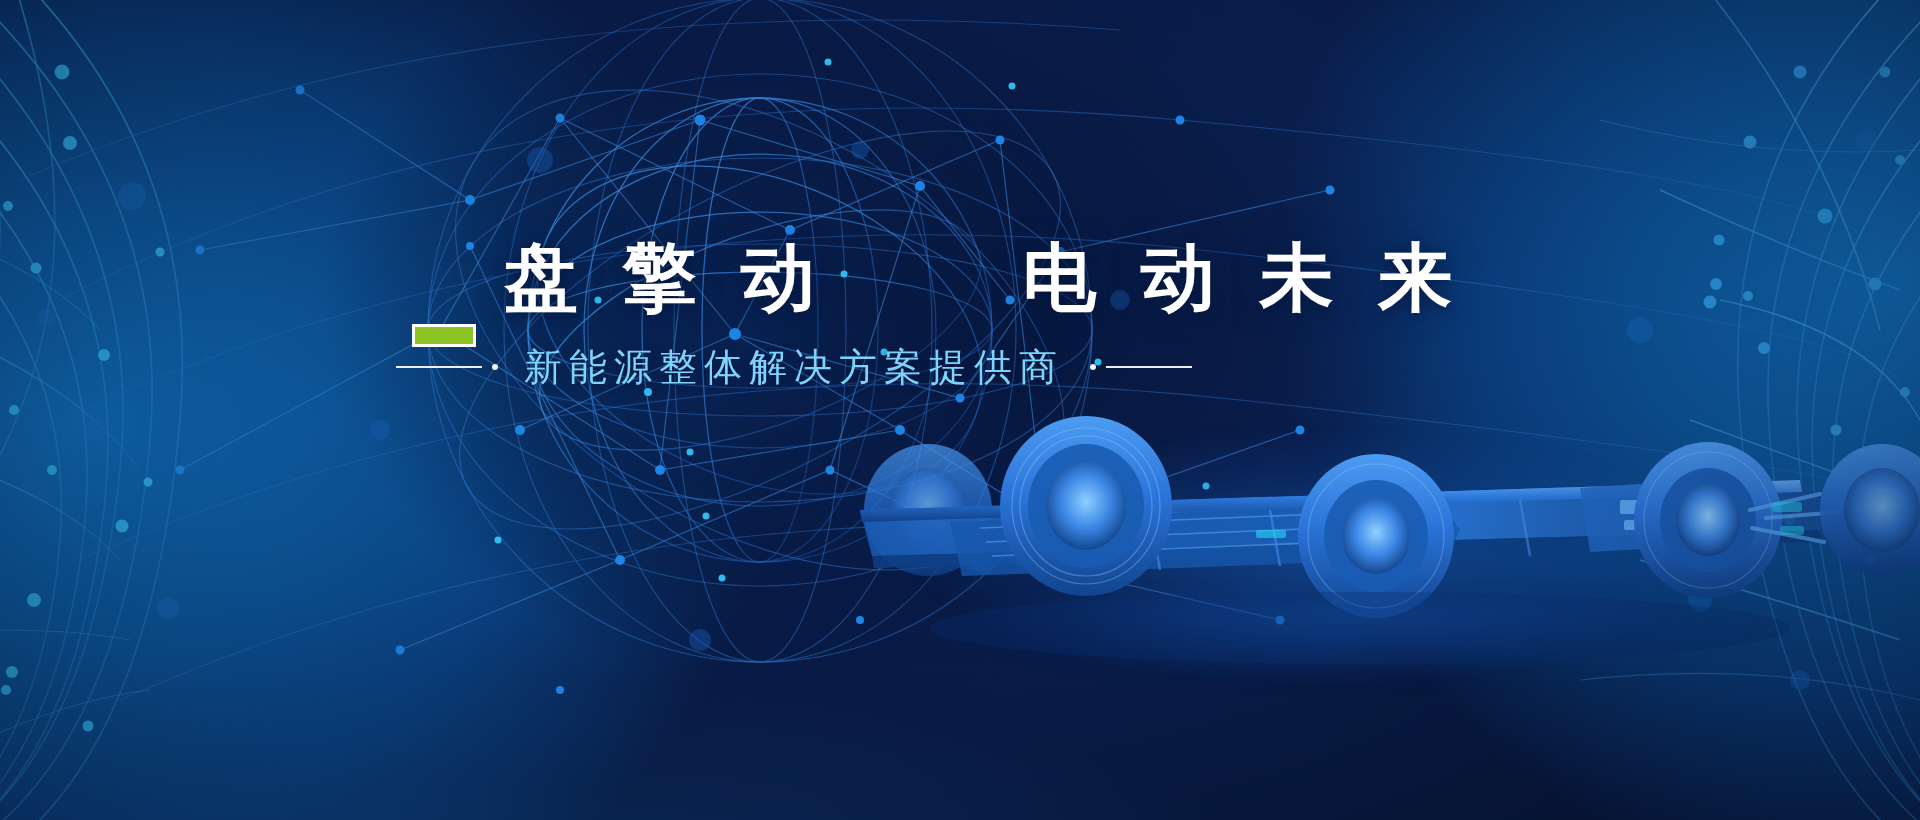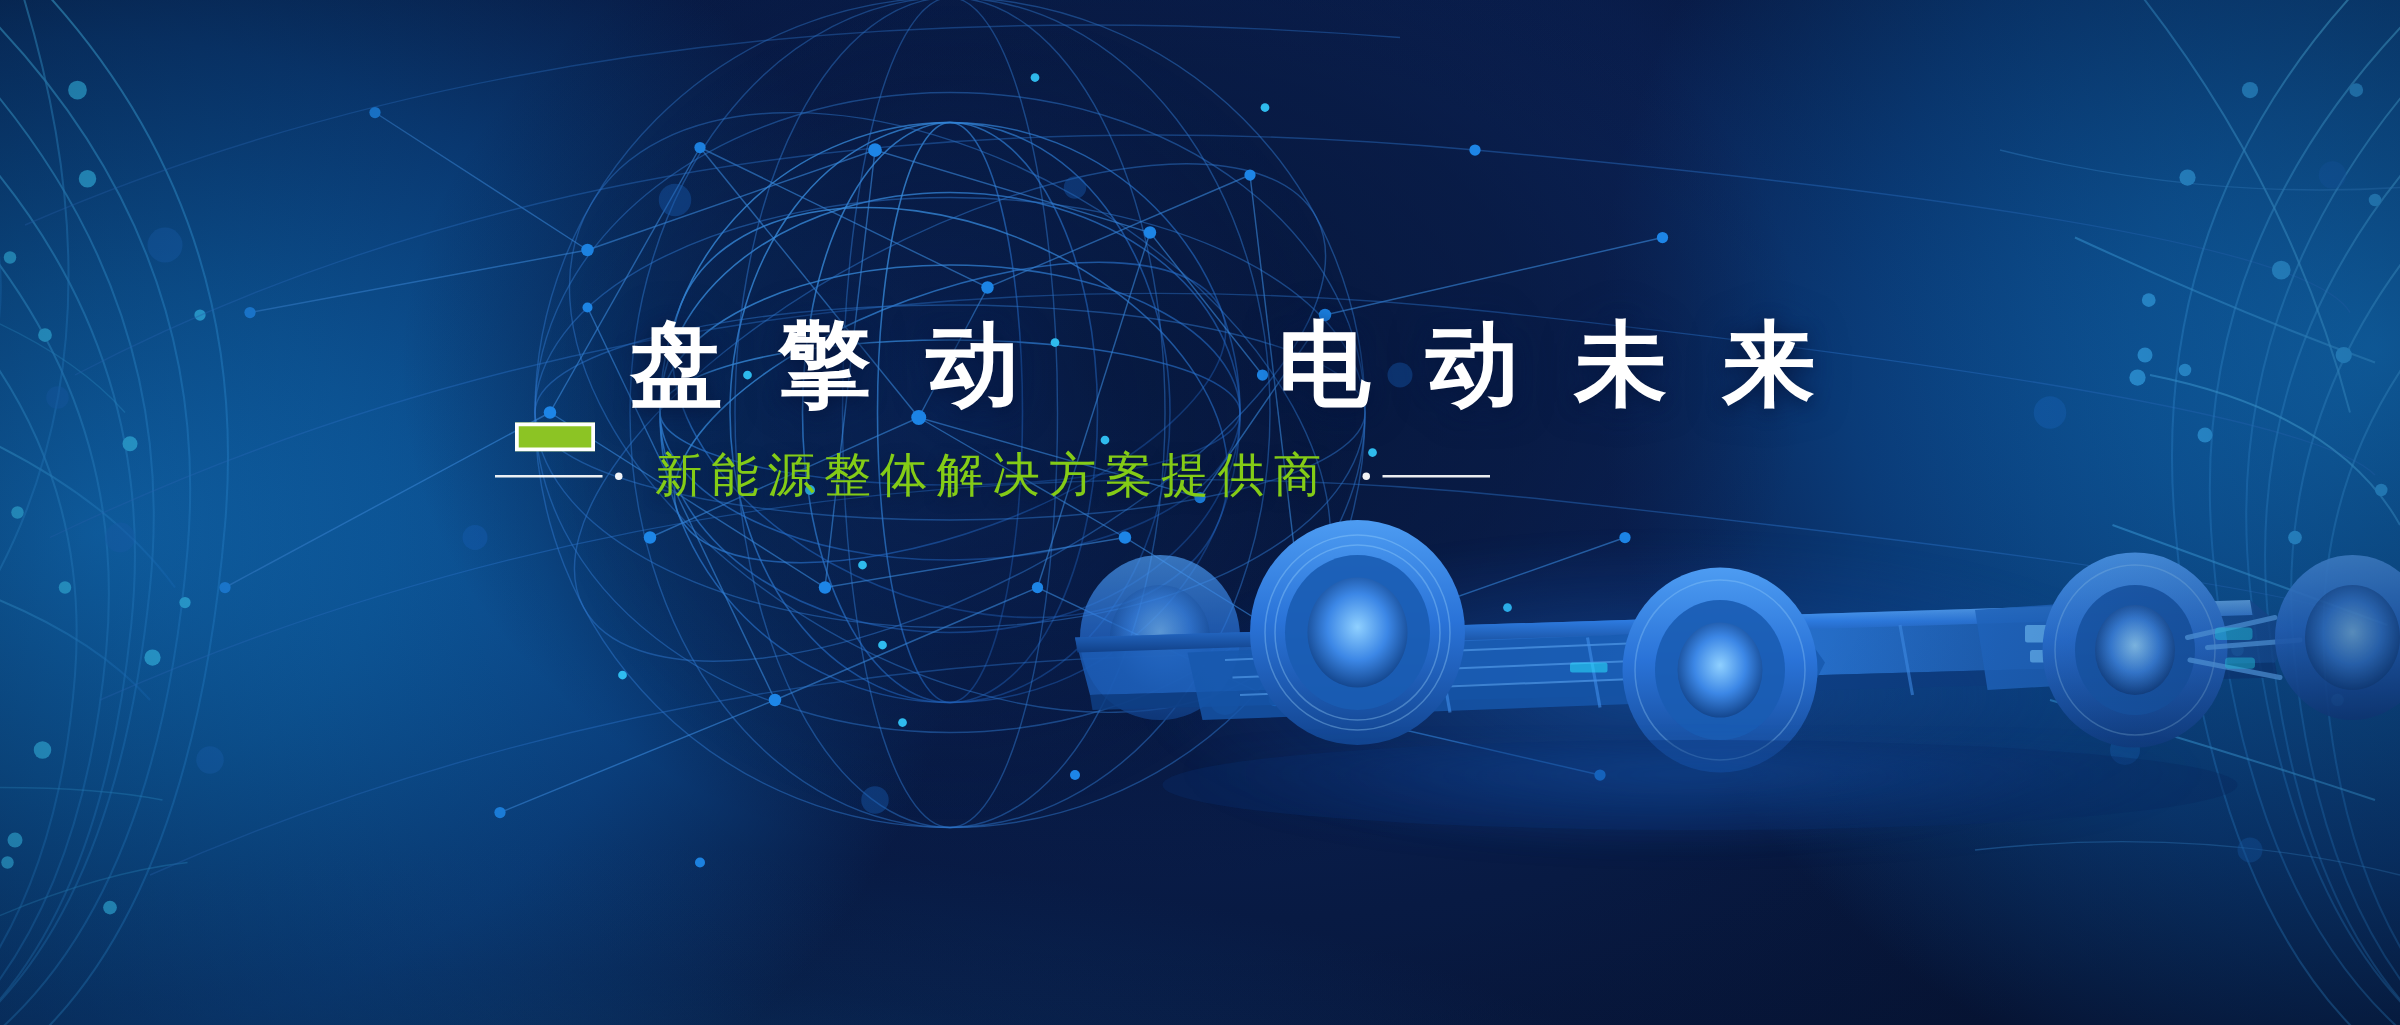--- a/index.html
+++ b/index.html
@@ -50,21 +50,21 @@
     filter:blur(6px);
   }
   .chassis-reflect{
     position:absolute;left:850px;top:600px;width:1050px;height:170px;
     background:radial-gradient(ellipse 480px 80px at 48% 10%, rgba(26,105,205,.26) 0%, rgba(16,70,160,.08) 60%, rgba(10,45,120,0) 85%);
     filter:blur(10px);
   }
 
   
   .content{
-    position:absolute;left:318px;top:244px;width:1290px;
+    position:absolute;left:318px;top:230px;width:1290px;
   }
 
   .headline{
     position:relative;
     height:96px;
     display:flex;align-items:center;
   }
   .accent-bar{
     position:absolute;left:94px;top:94px;
     width:64px;height:23px;
@@ -86,21 +86,21 @@
     display:flex;align-items:center;
     margin-top:22px;margin-left:78px;
   }
   .deco{display:flex;align-items:center;}
   .deco-line{width:86px;height:2px;background:#ffffff;opacity:.92;}
   .deco-dot{width:6px;height:6px;border-radius:50%;background:#ffffff;opacity:.95;}
   .deco--left .deco-dot{margin-left:10px;}
   .deco--right .deco-dot{margin-right:10px;}
 
   .subtitle{
-    color:#84cc16;
+    color:#7dd3fc;
     font-size:38px;
     line-height:1;
     font-weight:500;
     letter-spacing:7px;
     white-space:pre;
     margin:0 26px;
     text-shadow:0 2px 10px rgba(4,18,52,.7);
     text-align:right;
   }
 </style>

